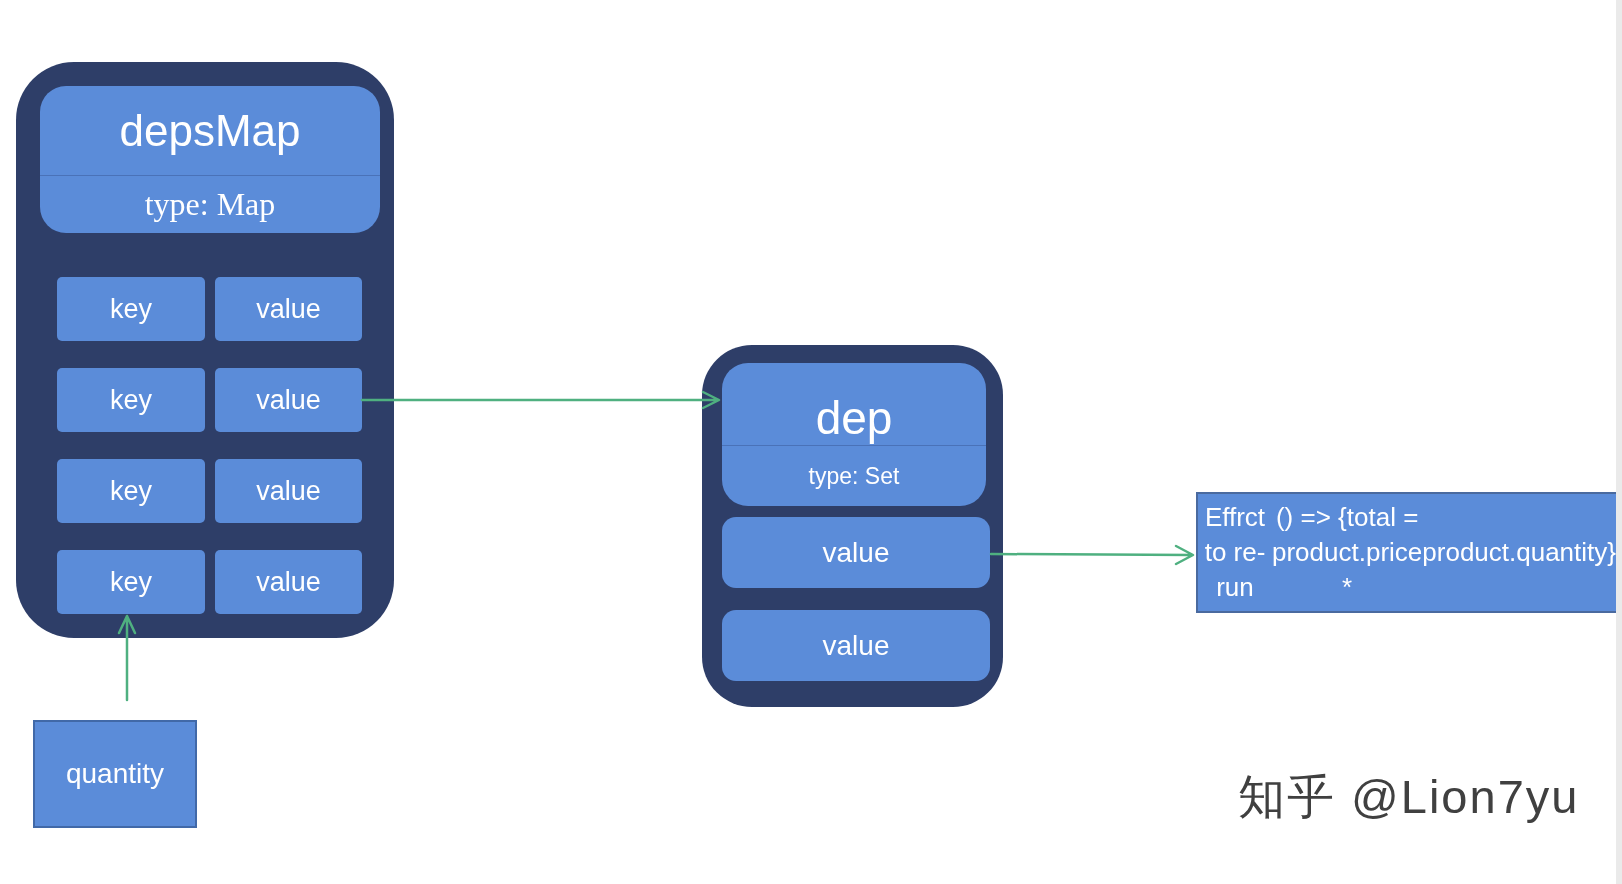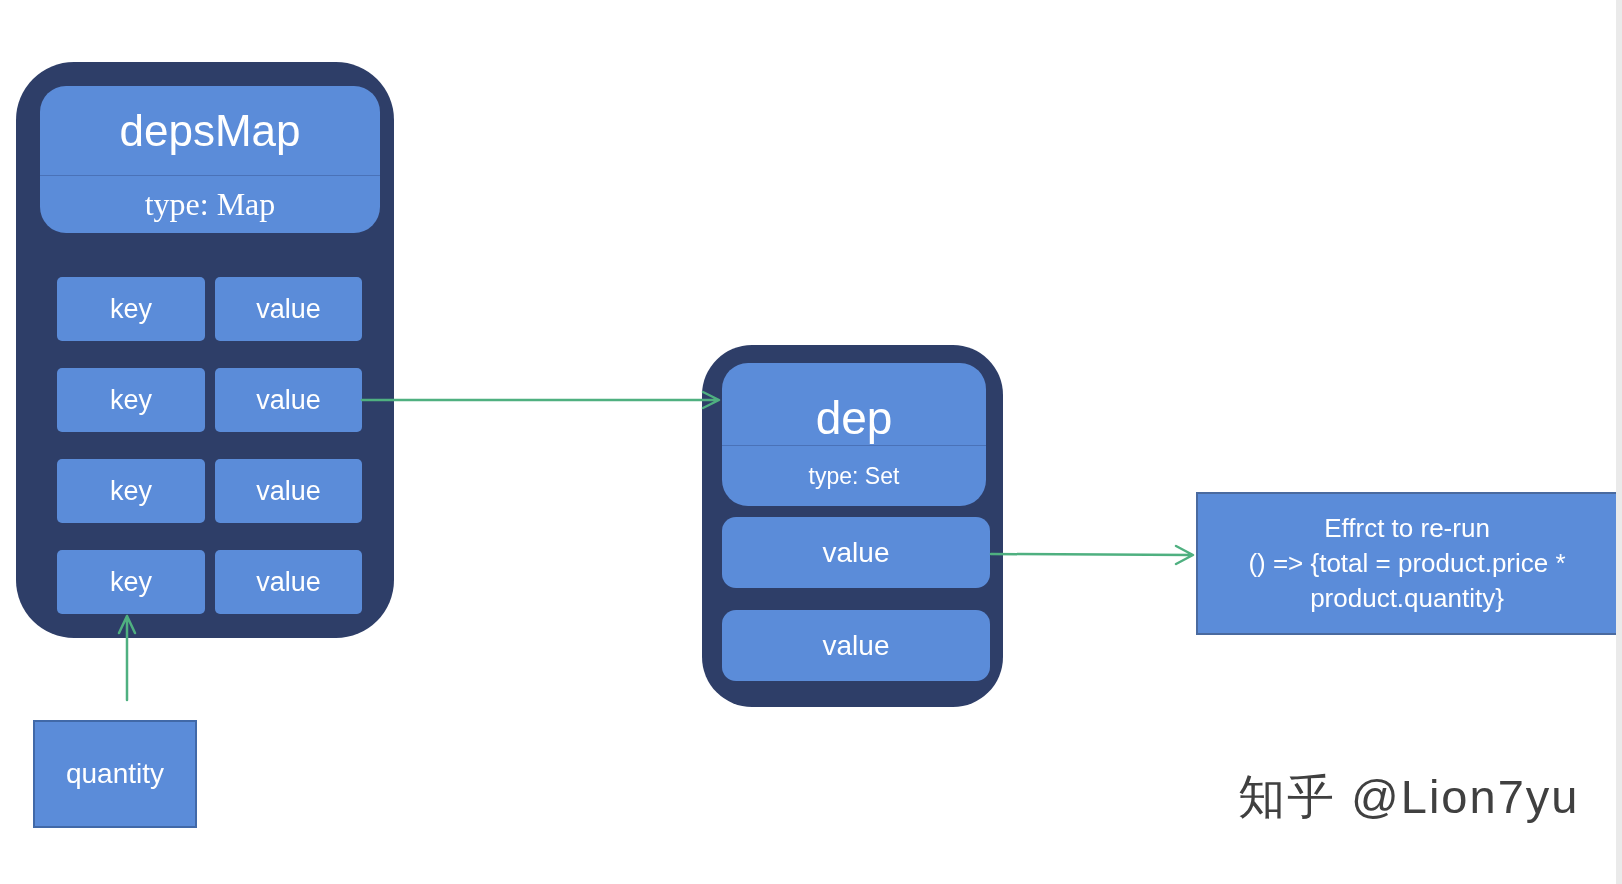--- a/index.html
+++ b/index.html
@@ -85,22 +85,22 @@
     position: absolute;
     background: #5b8cd9;
     border: 2px solid #4169a8;
     box-sizing: border-box;
     display: flex; align-items: center; justify-content: center;
     font-size: 28px;
     color: #ffffff;
   }
   .effect-box {
     left: 1196px; top: 492px;
-    width: 422px; height: 143px;
-    flex-direction: column;
+    width: 422px; height: 121px;
+    flex-direction: row;
     font-size: 26px;
     line-height: 35px;
     text-align: center;
     border-color: #4a6a9f;
   }
   .quantity-box { left: 33px;  top: 720px; width: 164px; height: 108px; }
   .price-box    { left: 292px; top: 712px; width: 148px; height: 92px; }
 
   
   .arrows-svg {

